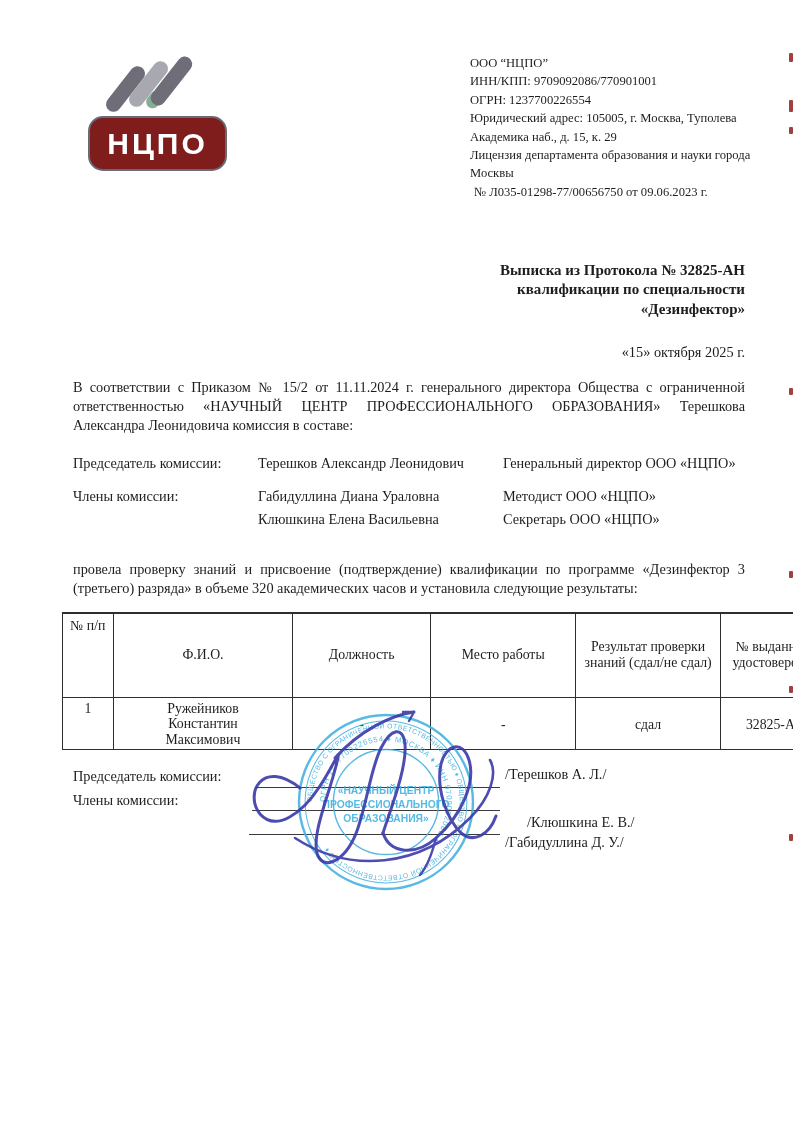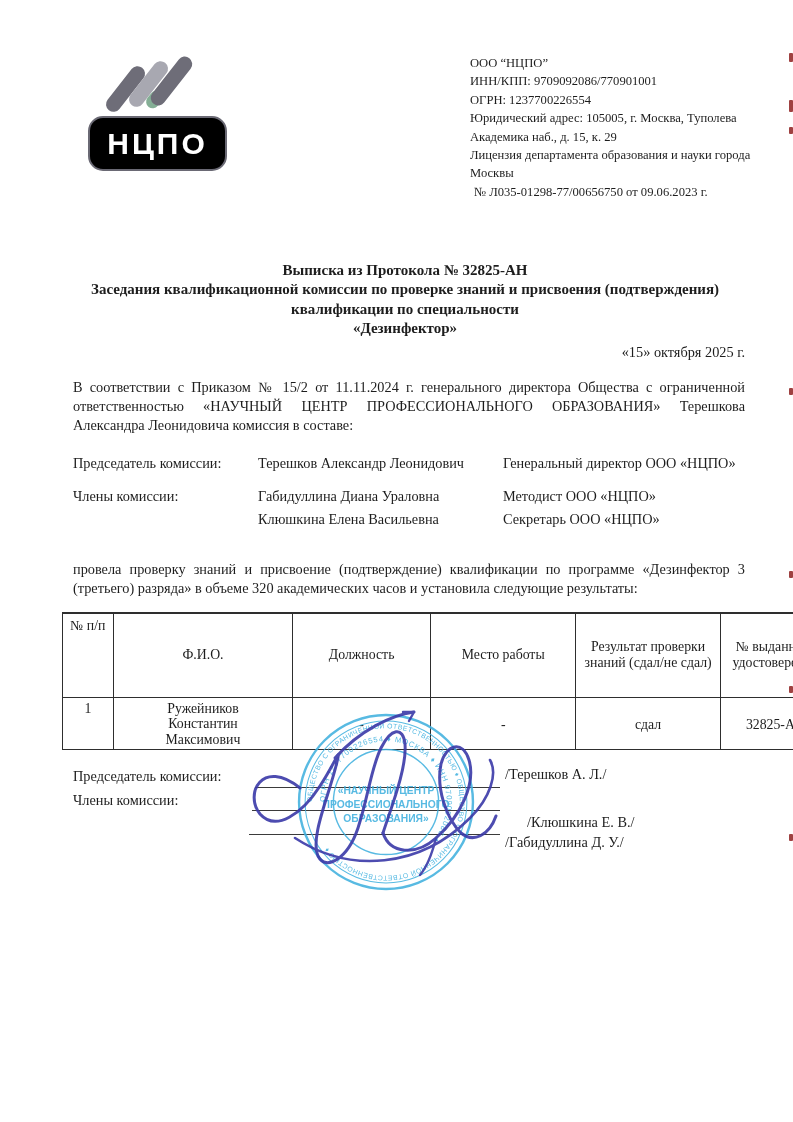--- a/index.html
+++ b/index.html
@@ -10,29 +10,29 @@
   }
   
   .logo-wrap { position:absolute; left:88px; top:52px; width:145px; height:122px; }
   .logo-mark { position:absolute; left:0; top:0; width:145px; height:64px; }
   .logo-bar { position:absolute; width:15px; height:54px; border-radius:9px; transform:rotate(38deg); }
   .bar-dark { background:#6e6d78; }
   .bar-light { background:#a8a8b1; }
   .bar-green { position:absolute; width:13px; height:19px; border-radius:7px; transform:rotate(38deg); background:#84ae95; }
   .logo-badge {
     position:absolute; left:0; top:64px; width:139px; height:55px;
-    background:#000000; border-radius:15px; border:2px solid #6a6974;
+    background:#7f1d1d; border-radius:15px; border:2px solid #6a6974;
     display:flex; align-items:center; justify-content:center;
     font-family:"Liberation Sans", sans-serif; font-weight:bold;
     color:#ffffff; font-size:30px; letter-spacing:3px;
   }
   .company-info { position:absolute; left:470px; top:54px; width:315px; font-size:12.6px; line-height:18.4px; }
   .company-info .line7 { padding-left:4px; }
   
-  .title-block { position:absolute; left:65px; top:261px; width:680px; text-align:center; font-weight:bold; font-size:15px; line-height:19.3px; }
+  .title-block { position:absolute; left:65px; top:261px; width:680px; text-align:right; font-weight:bold; font-size:15px; line-height:19.3px; }
   .date-line { position:absolute; left:65px; top:344px; width:680px; text-align:right; font-size:14.3px; }
   
   .para { position:absolute; left:73px; width:672px; font-size:14.3px; line-height:19.2px; }
   .para .jline { text-align:justify; text-align-last:justify; }
   .para .lline { text-align:left; }
   .intro { top:378px; }
   .results-para { top:560px; }
   
   .commission-row { position:absolute; left:73px; width:672px; font-size:14.3px; }
   .commission-row .role { position:absolute; left:0; top:0; width:180px; }
@@ -81,21 +81,20 @@
     <div>ОГРН: 1237700226554</div>
     <div>Юридический адрес: 105005, г. Москва, Туполева</div>
     <div>Академика наб., д. 15, к. 29</div>
     <div>Лицензия департамента образования и науки города</div>
     <div>Москвы</div>
     <div class="line7">№ Л035-01298-77/00656750 от 09.06.2023 г.</div>
   </div>
 
   <div class="title-block">
     <div>Выписка из Протокола № 32825-АН</div>
-    <div>Заседания квалификационной комиссии по проверке знаний и присвоения (подтверждения)</div>
     <div>квалификации по специальности</div>
     <div>«Дезинфектор»</div>
   </div>
 
   <div class="date-line">«15» октября 2025 г.</div>
 
   <div class="para intro">
     <div class="jline">В соответствии с Приказом № 15/2 от 11.11.2024 г. генерального директора Общества с ограниченной</div>
     <div class="jline">ответственностью «НАУЧНЫЙ ЦЕНТР ПРОФЕССИОНАЛЬНОГО ОБРАЗОВАНИЯ» Терешкова</div>
     <div class="lline">Александра Леонидовича комиссия в составе:</div>

